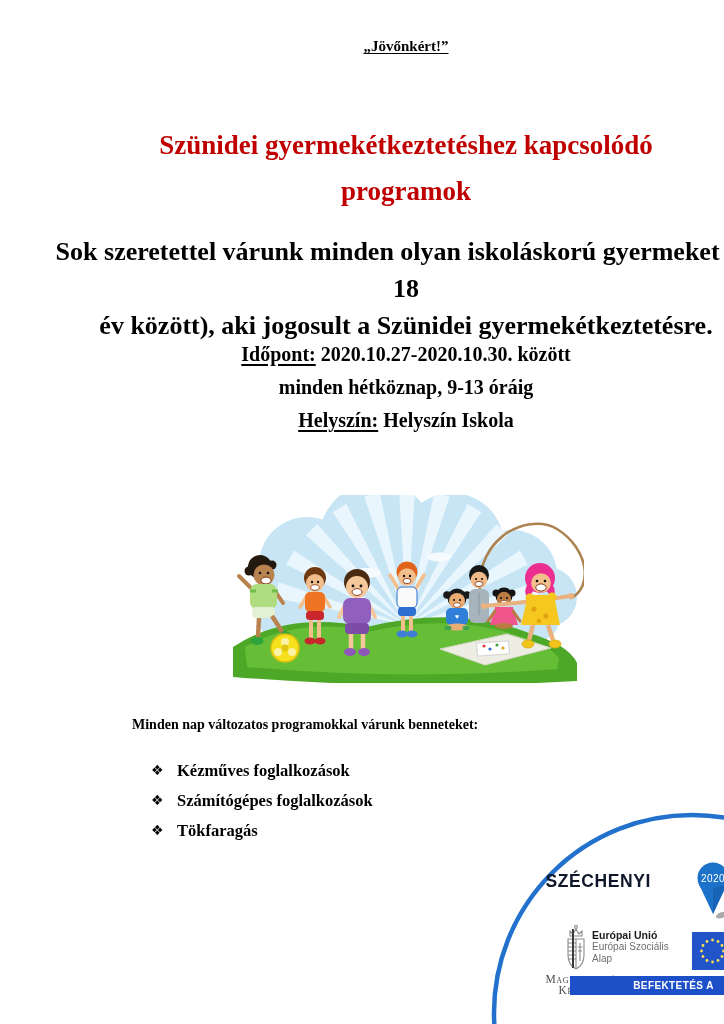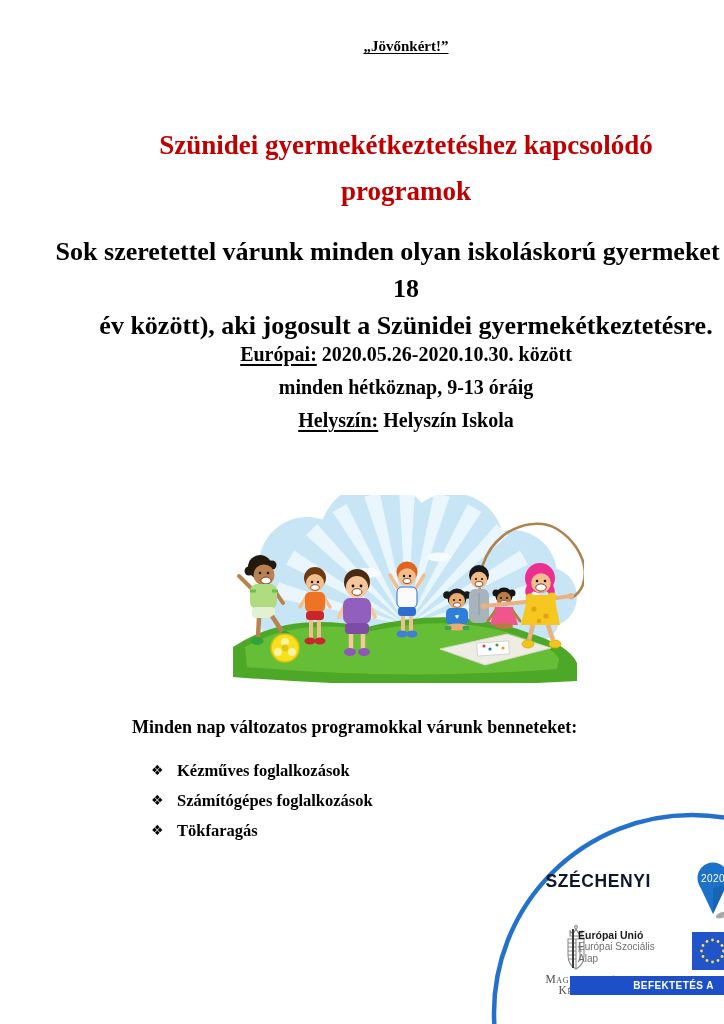--- a/index.html
+++ b/index.html
@@ -15,38 +15,38 @@
   .motto span, .efop span{text-decoration:underline;text-underline-offset:2px;}
   .efop{top:57px;font-size:16px;font-weight:bold;letter-spacing:.3px;}
   
   .title{top:122px;font-size:27px;font-weight:bold;line-height:46px;color:#C00000;}
   
   .intro{top:233px;font-size:26px;font-weight:bold;line-height:37px;}
   
   .details{top:338px;font-size:20px;font-weight:bold;line-height:33px;}
   .details .u{text-decoration:underline;text-underline-offset:3px;}
   
-  .prog-head{left:88px;top:717px;font-size:18px;font-weight:bold;}
+  .prog-head{left:88px;top:717px;font-size:14px;font-weight:bold;}
   .bullet-row{left:107px;font-size:16.5px;font-weight:bold;margin-top:14px;}
   .bullet-row .glyph{
     display:inline-block;width:26px;font-family:"DejaVu Sans","Liberation Serif",serif;
     font-size:14px;vertical-align:1px;
   }
   
   .szechenyi-word{
     top:871px;right:73px;font-family:"Liberation Sans",sans-serif;
     font-weight:bold;font-size:17.5px;letter-spacing:.6px;color:#0f172a;
   }
   .gov-text{
     left:488px;top:974px;width:104px;text-align:center;
     font-variant:small-caps;font-size:11.5px;line-height:11px;
     letter-spacing:.6px;color:#4d4d4d;
   }
   .eu-block{
-    left:572px;top:929px;height:39px;border-left:2px solid #3a3a3a;padding-left:4px;
+    left:572px;top:929px;height:39px;border-left:2px solid #3a3a3a;padding-left:18px;
     font-family:"Liberation Sans",sans-serif;
   }
   .eu-l1{font-size:10.5px;font-weight:bold;color:#1a1a1a;line-height:12px;}
   .eu-l2,.eu-l3{font-size:10px;color:#6e6e6e;line-height:12px;}
   .eu-flag{left:648px;top:932px;}
   .banner{
     left:570px;top:976px;width:119px;height:19px;background:#1d50c8;
     color:#fff;font-family:"Liberation Sans",sans-serif;font-weight:bold;
     font-size:10px;letter-spacing:.4px;text-align:center;line-height:19px;
   }
@@ -64,23 +64,23 @@
     <div>programok</div>
   </div>
 
   <div class="abs ctr intro">
     <div>Sok szeretettel várunk minden olyan iskoláskorú gyermeket (7-18</div>
     <div>év között), aki jogosult a Szünidei gyermekétkeztetésre.</div>
   </div>
 
   <div class="abs ctr details">
     <div>
-      <span class="u">Európai:</span>
+      <span class="u">Időpont:</span>
       <span> </span>
-      <span>2020.05.26-2020.10.30. között</span>
+      <span>2020.10.27-2020.10.30. között</span>
     </div>
     <div>minden hétköznap, 9-13 óráig</div>
     <div>
       <span class="u">Helyszín:</span>
       <span> </span>
       <span>Helyszín Iskola</span>
     </div>
   </div>
 
   <div class="abs" style="left:183px;top:495px;">

